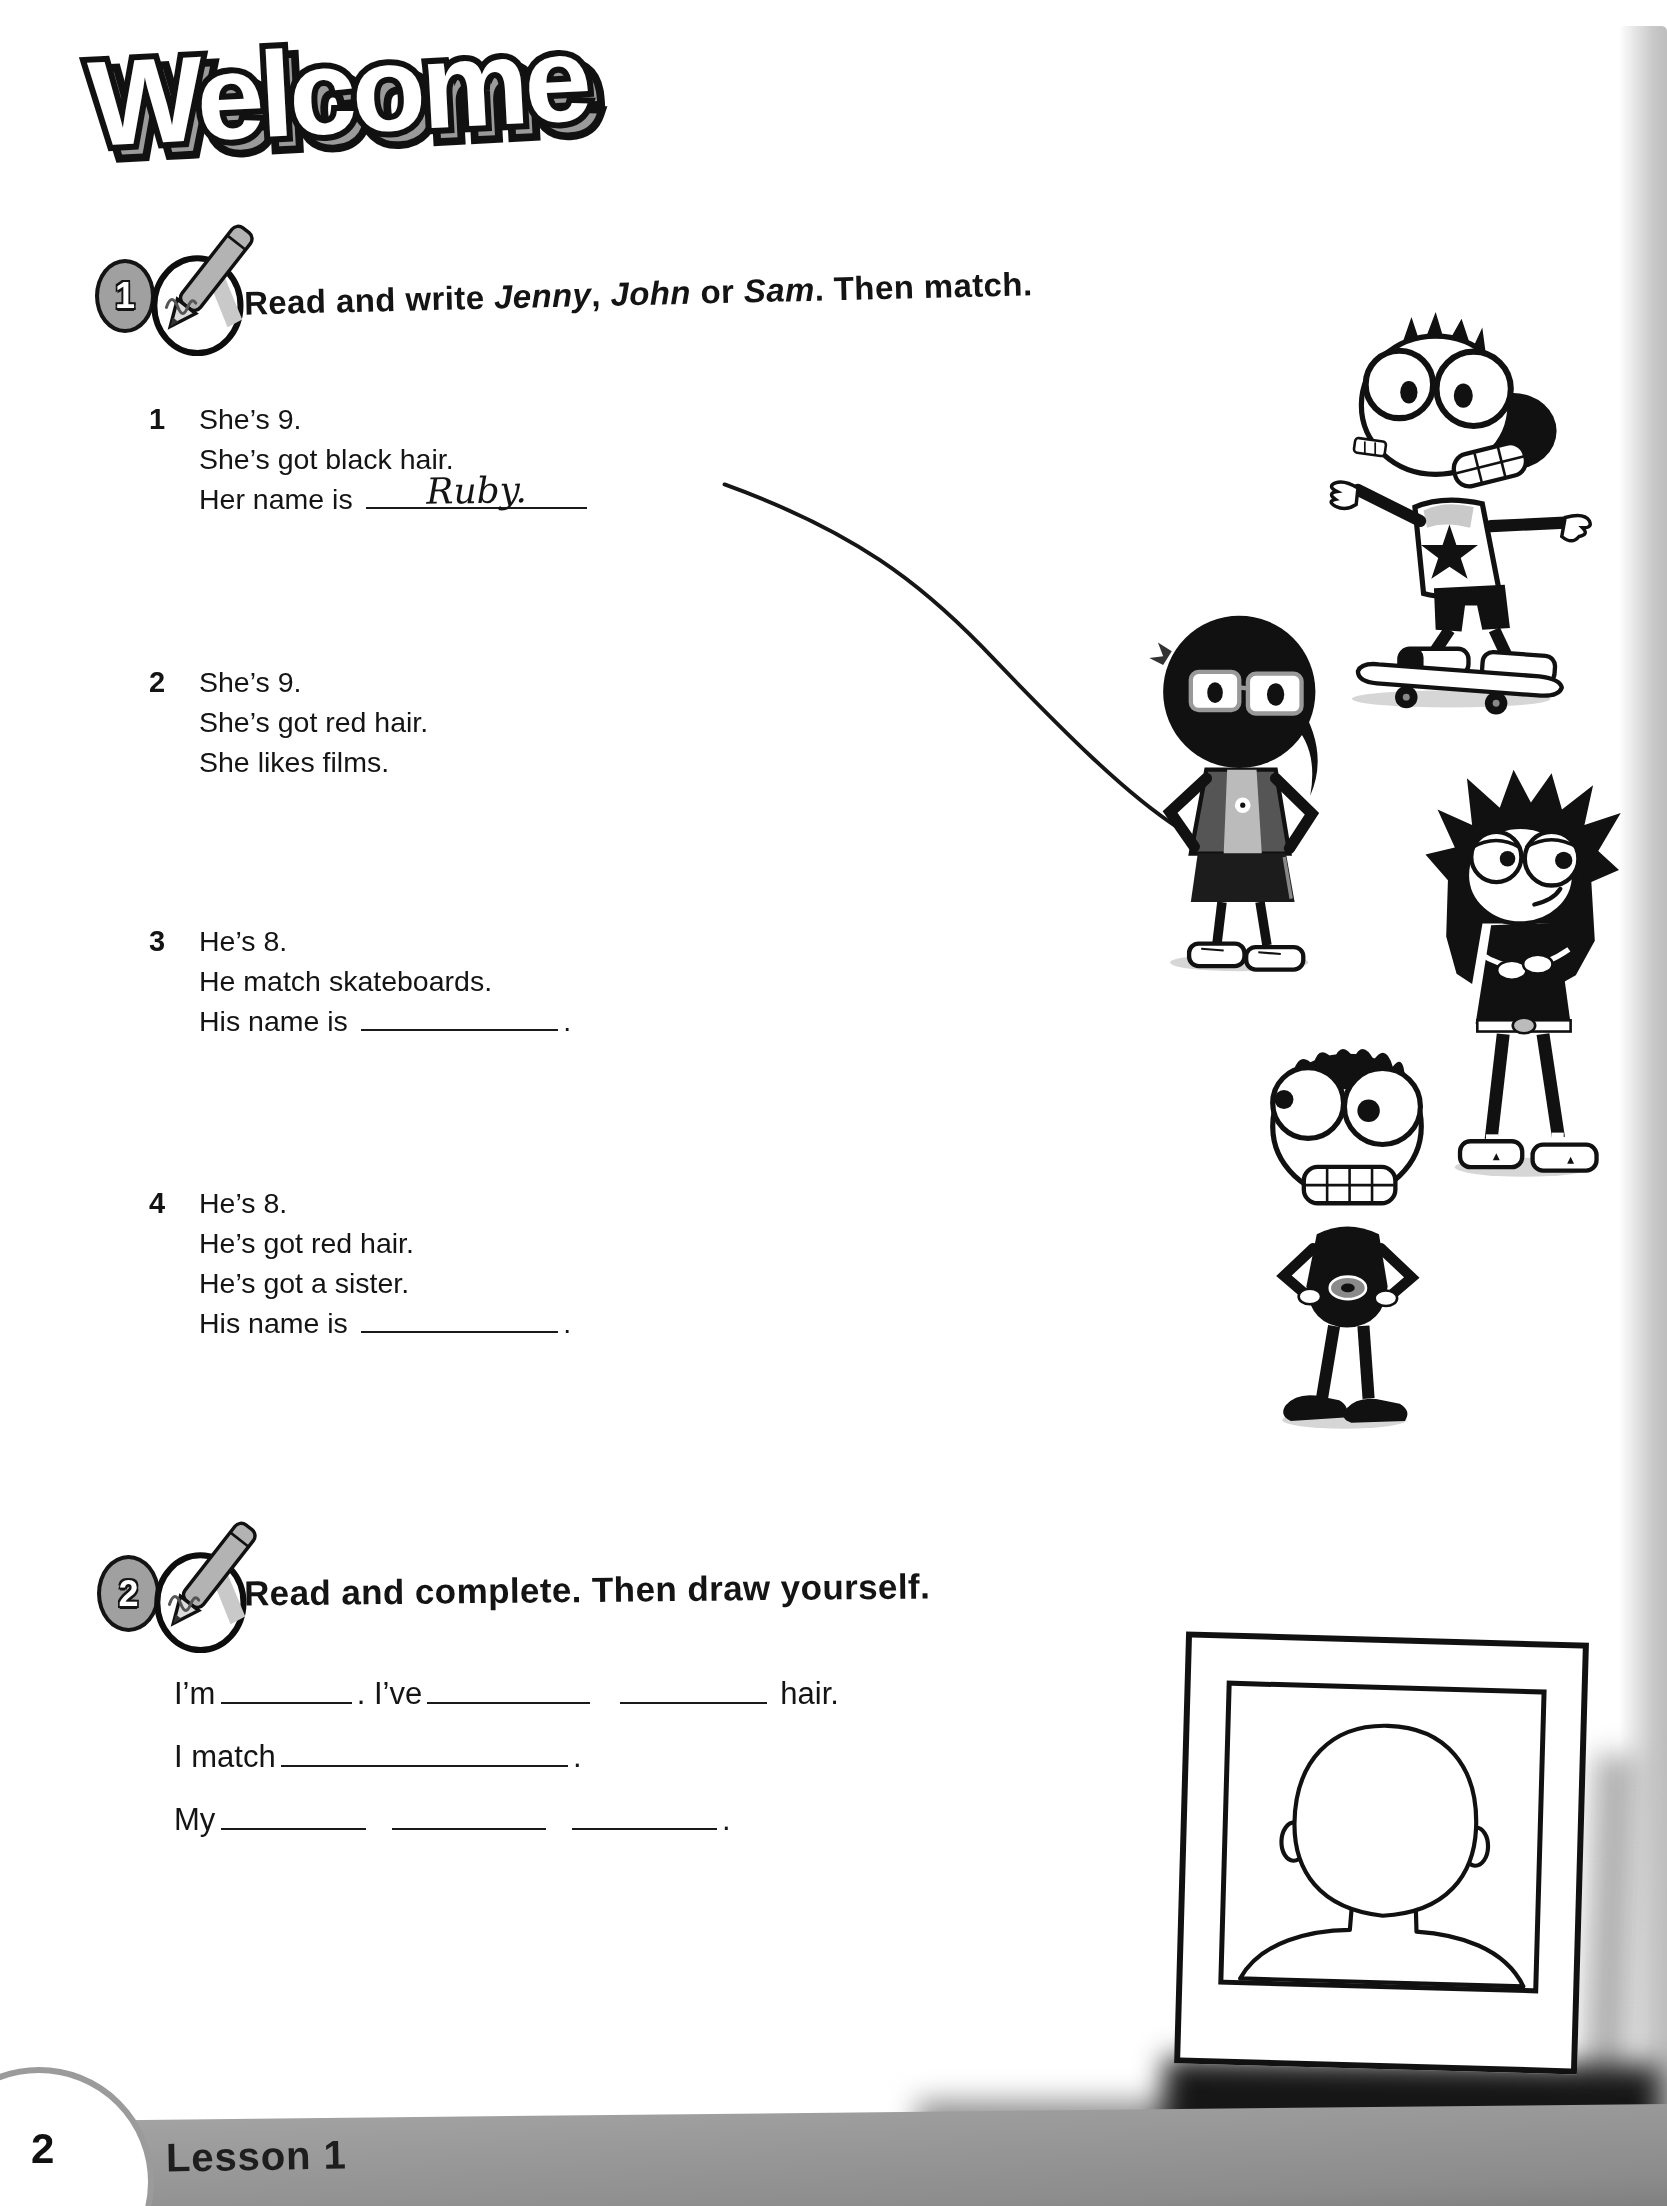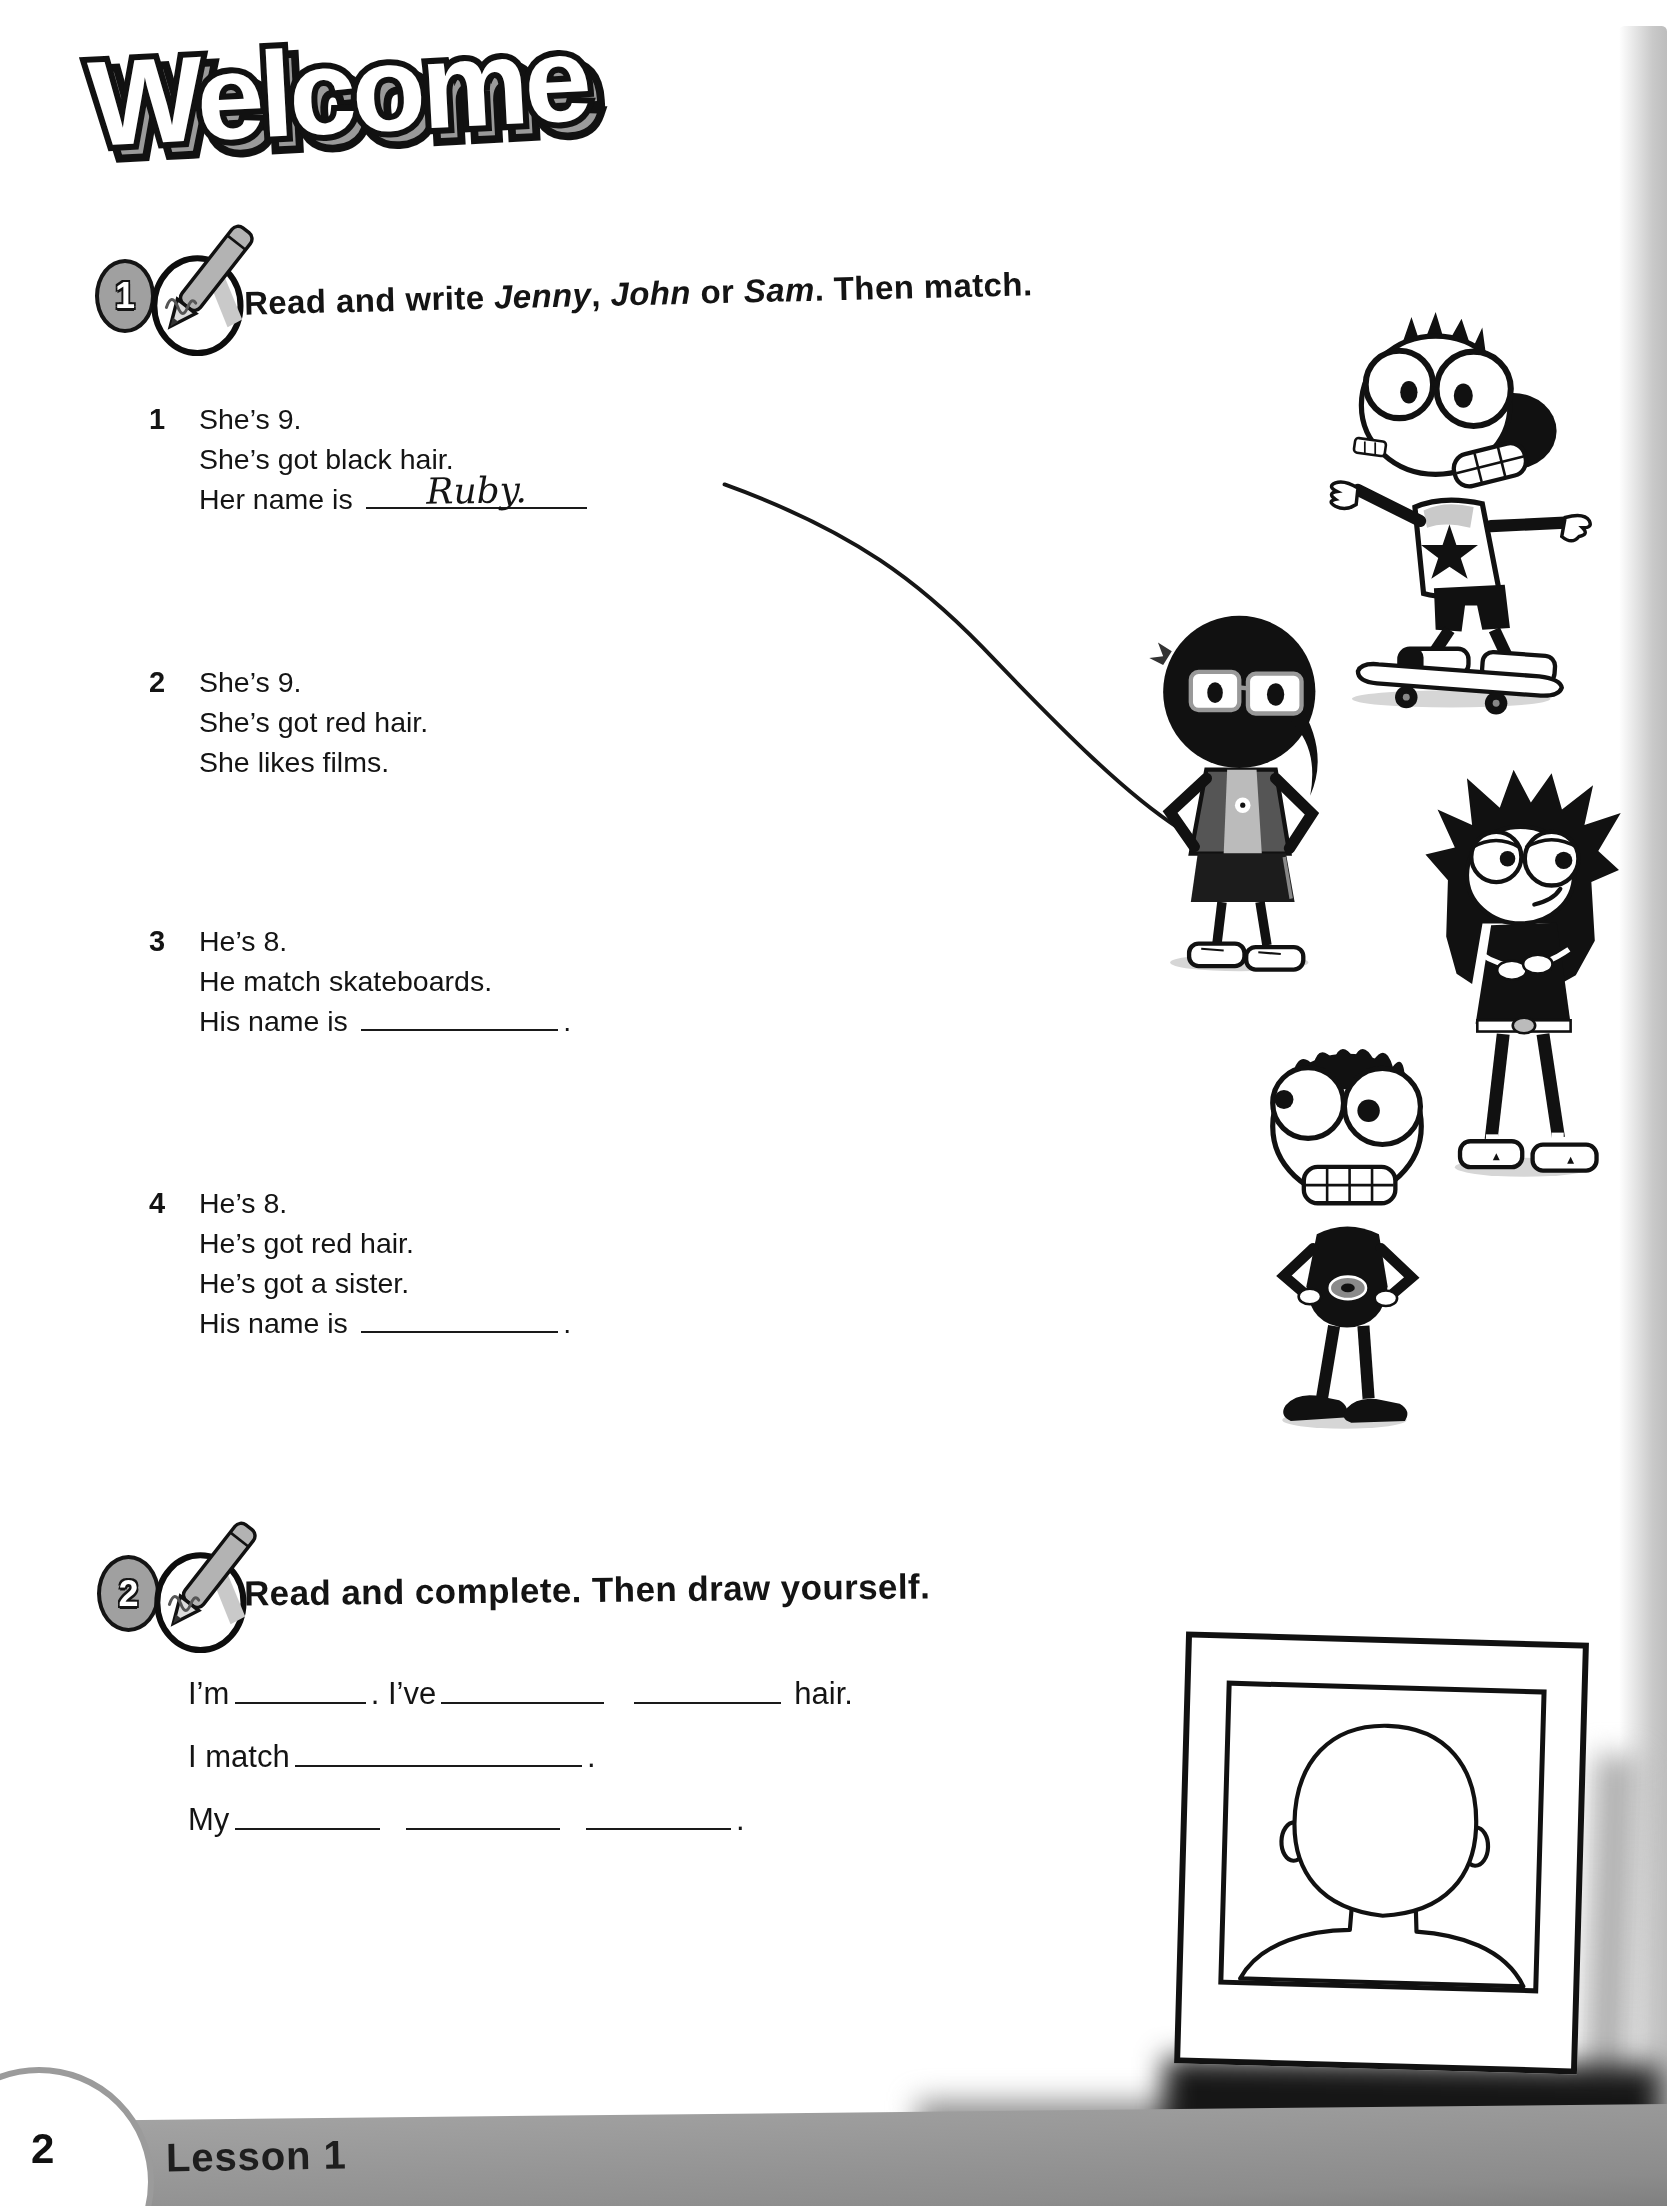--- a/index.html
+++ b/index.html
@@ -254,21 +254,21 @@
       <rect x="52" y="-24" width="27" height="112" rx="9" fill="#b3b3b3" stroke="#111" stroke-width="4"></rect>
       <line x1="52" y1="-6" x2="79" y2="-6" stroke="#111" stroke-width="3"></line>
       <path d="M52,88 L79,88 L65,118 Z" fill="#dcdcdc" stroke="#111" stroke-width="4"></path>
       <path d="M61,108 L69,108 L65,118 Z" fill="#333"></path>
     </g>
     <path d="M26,84 q6,-18 13,-1 q6,16 12,0 q5,-11 9,-4" fill="none" stroke="#555" stroke-width="3.5" stroke-linecap="round"></path>
   </svg>
 
   <div class="abs instr" style="left:244px;top:1570px;font-size:35px;transform:rotate(-0.6deg);">Read and complete. Then draw yourself.</div>
 
-  <div class="abs fill" style="left:188px;top:1662px;">
+  <div class="abs fill" style="left:174px;top:1662px;">
     <div>
       <span>I’m</span><span class="blank" style="width:131px;"></span><span>. I’ve</span><span class="blank" style="width:163px;"></span><span class="blank" style="width:147px;margin-left:24px;"></span>
       <span>hair.</span>
     </div>
     <div>
       <span>I match</span><span class="blank" style="width:287px;"></span><span>.</span>
     </div>
     <div>
       <span>My</span><span class="blank" style="width:145px;"></span><span class="blank" style="width:154px;margin-left:21px;"></span><span class="blank" style="width:145px;margin-left:21px;"></span><span>.</span>
     </div>

